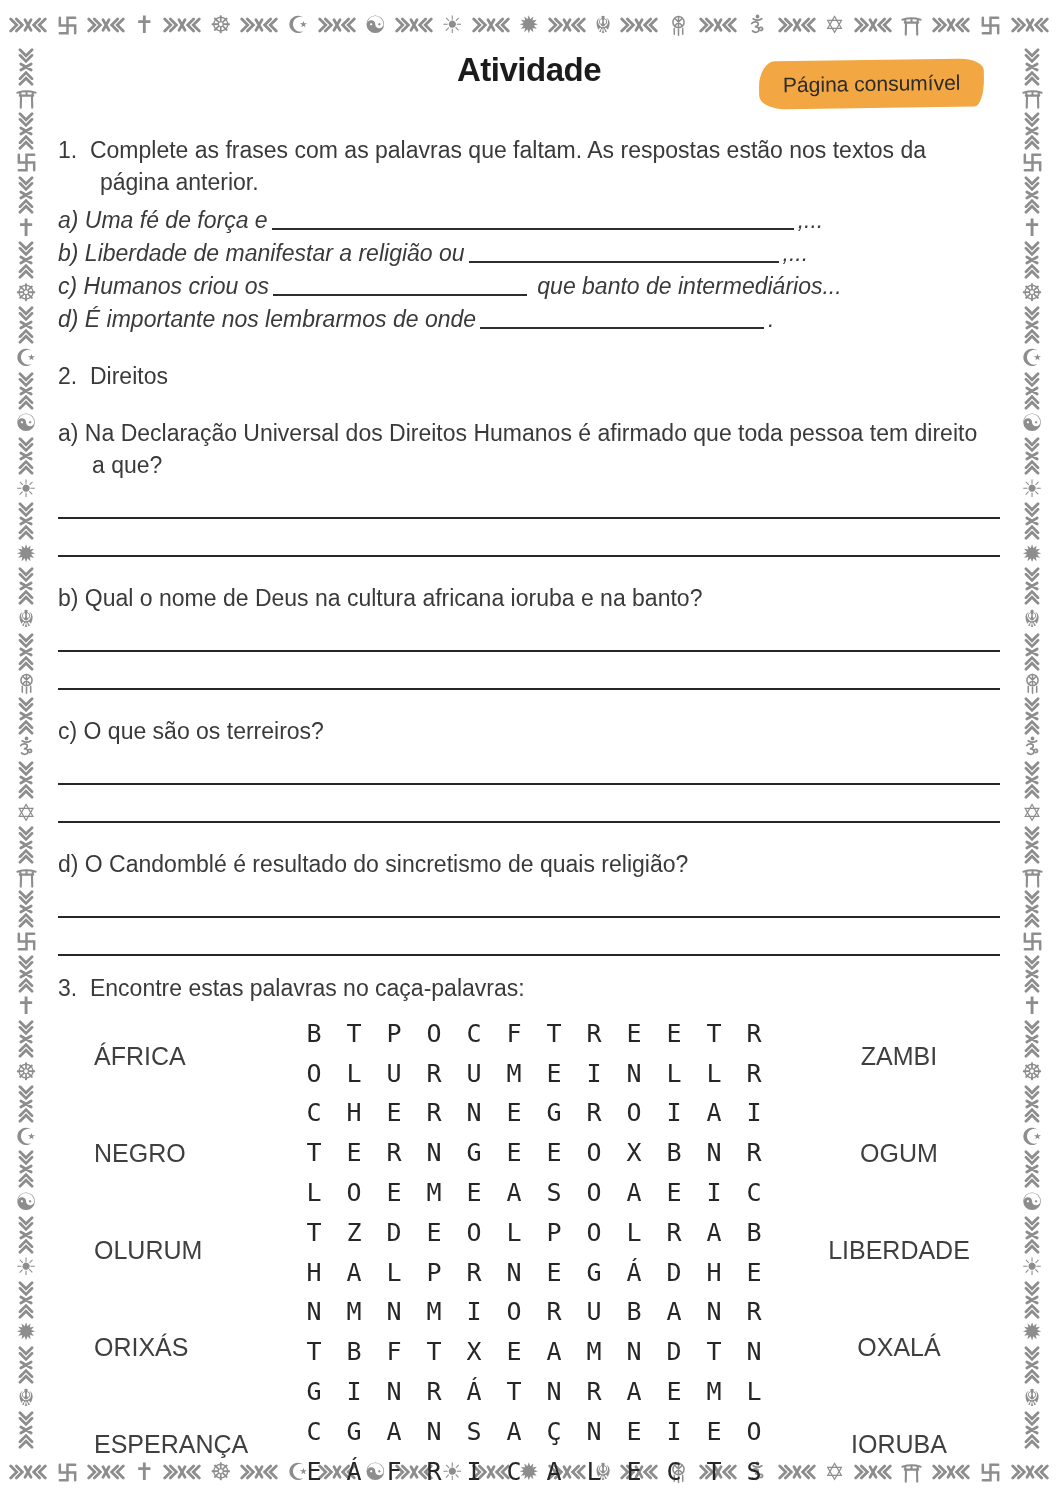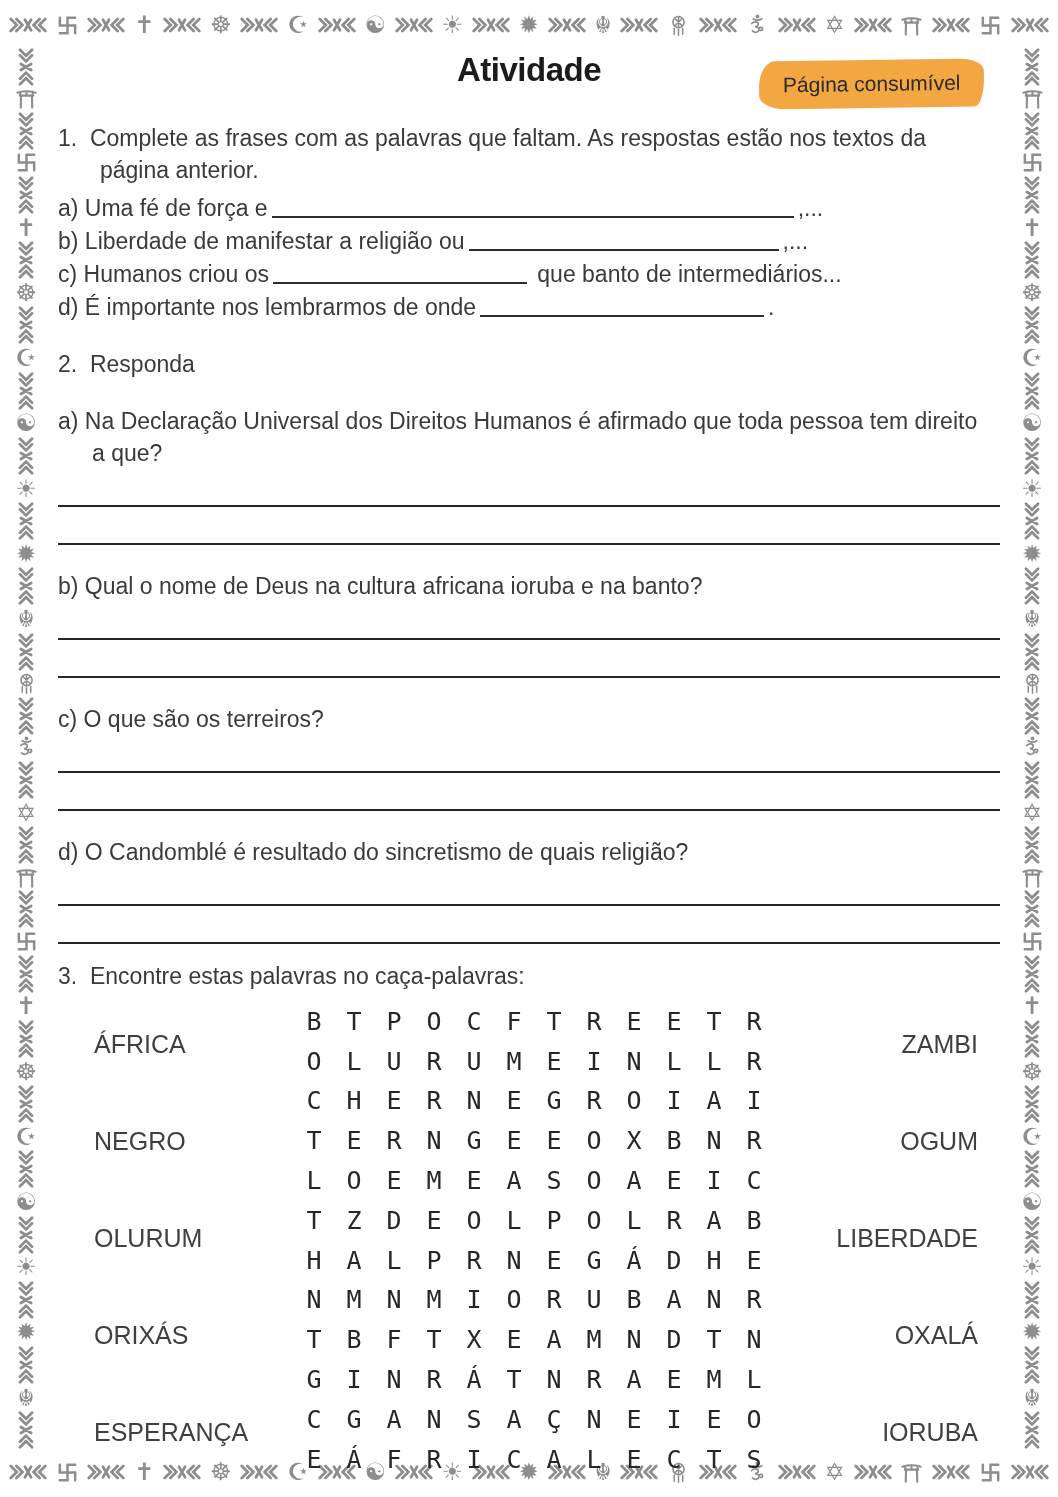--- a/index.html
+++ b/index.html
@@ -32,41 +32,41 @@
 
   .header{position:relative;height:62px;}
   .page-title{text-align:center;font-weight:bold;font-size:33px;color:#1b1b1b;
               letter-spacing:-0.5px;padding-top:2px;}
   .badge{position:absolute;right:16px;top:8px;background:var(--badge-bg);
          padding:8px 24px;font-size:21px;color:#2b2b2b;
          border-radius:16px 24px 10px 26px / 26px 12px 28px 14px;
          transform:rotate(-0.8deg);}
 
   .q-prompt{padding-left:42px;text-indent:-42px;max-width:932px;}
-  .q1{margin-top:8px;}
+  .q1{margin-top:20px;}
   .q1-items{margin-top:6px;}
-  .q1-item{line-height:33px;}
+  .q1-item{line-height:33px;font-style:italic;}
   .blank{display:inline-block;border-bottom:2px solid #2e2e2e;height:17px;
          vertical-align:-2px;margin:0 4px;}
   .blank-a{width:522px;}
   .blank-b{width:310px;}
   .blank-c{width:254px;}
   .blank-d{width:284px;}
 
   .q2{margin-top:24px;}
   .q2-item{margin-top:25px;}
   .q2-text{padding-left:34px;text-indent:-34px;max-width:935px;}
   .answer-line{height:38px;border-bottom:2px solid var(--line);}
 
   .q3{margin-top:16px;}
   .ws{display:flex;justify-content:space-between;margin-top:10px;}
   .ws-col{display:flex;flex-direction:column;justify-content:space-between;
           padding:26px 0 32px;font-size:25px;color:#3f3f3f;}
   .ws-col-left{padding-left:36px;min-width:180px;}
-  .ws-col-right{padding-right:22px;min-width:180px;text-align:right;}
+  .ws-col-right{padding-right:22px;min-width:180px;text-align:center;}
   .ws-grid{display:grid;grid-template-columns:repeat(12,40px);grid-auto-rows:39.8px;
            font-family:"DejaVu Sans Mono",monospace;font-size:25px;color:#262626;}
   .ws-cell{display:flex;align-items:center;justify-content:center;}
 </style>
 </head>
 <body>
 
 <div class="page">
 
   <div class="bstrip border-top">
@@ -798,21 +798,21 @@
         <div class="q1-item">
           <span>d)</span>
           <span>É importante nos lembrarmos de onde</span><span class="blank blank-d"></span><span>.</span>
         </div>
       </div>
     </div>
 
     <div class="q2">
       <div class="q-prompt">
         <span>2.</span>&nbsp;
-        <span>Responda</span>
+        <span>Direitos</span>
       </div>
 
       <div class="q2-item">
         <div class="q2-text">
           <span>a)</span>
           <span>Na Declaração Universal dos Direitos Humanos é afirmado que toda pessoa tem direito a que?</span>
         </div>
         <div class="answer-line"></div>
         <div class="answer-line"></div>
       </div>

